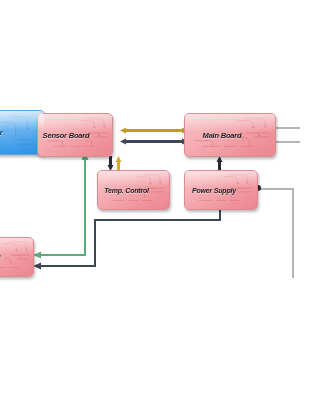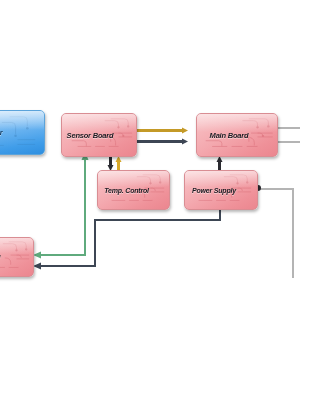--- a/index.html
+++ b/index.html
@@ -120,21 +120,21 @@
           <path d="M48 36 h16"></path>
       </g>
       <g fill="#2f6fa8" opacity="0.55">
         <circle cx="88" cy="18" r="1.3"></circle>
           <circle cx="76" cy="26" r="1.3"></circle>
       </g>
     </svg>
     <span class="label" style="font-size:7.5px;position:absolute;left:48px;color:#123a5e;">ctor</span>
   </div>
 
-  <div class="block pink" style="left:61px;top:113px;width:76px;height:44px;">
+  <div class="block pink" style="left:37px;top:113px;width:76px;height:44px;">
     <svg class="traces" viewBox="0 0 76 44" preserveAspectRatio="none">
       <g stroke="#d4646f" stroke-width="0.7" fill="none">
         <path d="M44 7 h10 q4 0 4 4 v3"></path>
         <path d="M50 5 h14 q4 0 4 4 v4"></path>
         <path d="M52 20 h8 q3 0 3 3 v0"></path>
         <path d="M44 22 q6 0 6 5 v2"></path>
         <path d="M47 24 q8 0 8 6 v3"></path>
         <path d="M58 20 h14"></path>
           <path d="M58 24 h14"></path>
         <path d="M16 34 h14"></path>
@@ -144,21 +144,21 @@
       </g>
       <g fill="#d4646f">
         <circle cx="58" cy="14" r="1.2"></circle>
           <circle cx="68" cy="13" r="1.2"></circle>
         <circle cx="63" cy="23" r="1.1"></circle>
       </g>
     </svg>
     <span class="label" style="font-size:7.5px;margin-right:18px;">Sensor Board</span>
   </div>
 
-  <div class="block pink" style="left:196px;top:113px;width:82px;height:44px;">
+  <div class="block pink" style="left:184px;top:113px;width:92px;height:44px;">
     <svg class="traces" viewBox="0 0 74 44" preserveAspectRatio="none">
       <g stroke="#d4646f" stroke-width="0.7" fill="none">
         <path d="M42 7 h10 q4 0 4 4 v3"></path>
         <path d="M48 5 h14 q4 0 4 4 v4"></path>
         <path d="M50 20 h8 q3 0 3 3"></path>
         <path d="M42 22 q6 0 6 5 v2"></path>
         <path d="M45 24 q8 0 8 6 v3"></path>
         <path d="M56 20 h14"></path>
           <path d="M56 24 h14"></path>
         <path d="M14 34 h14"></path>

